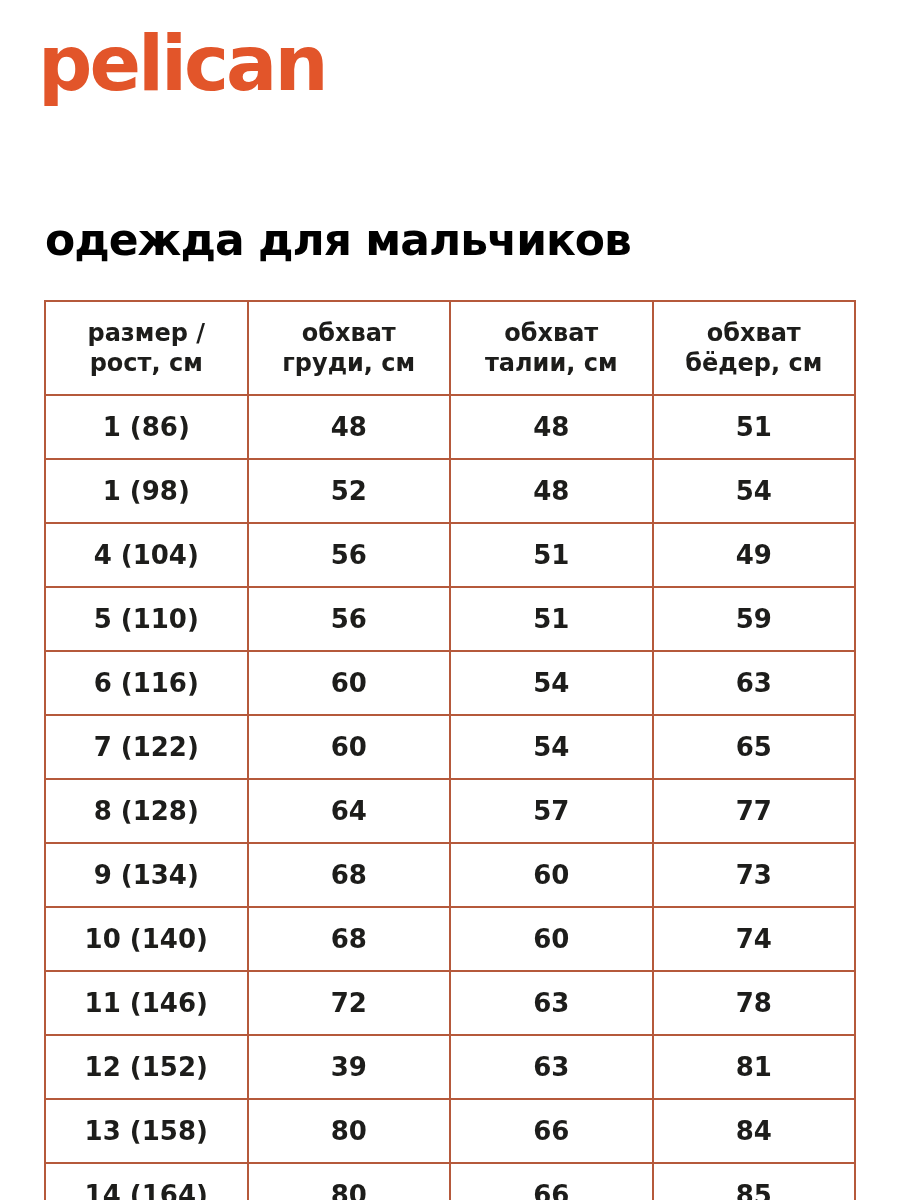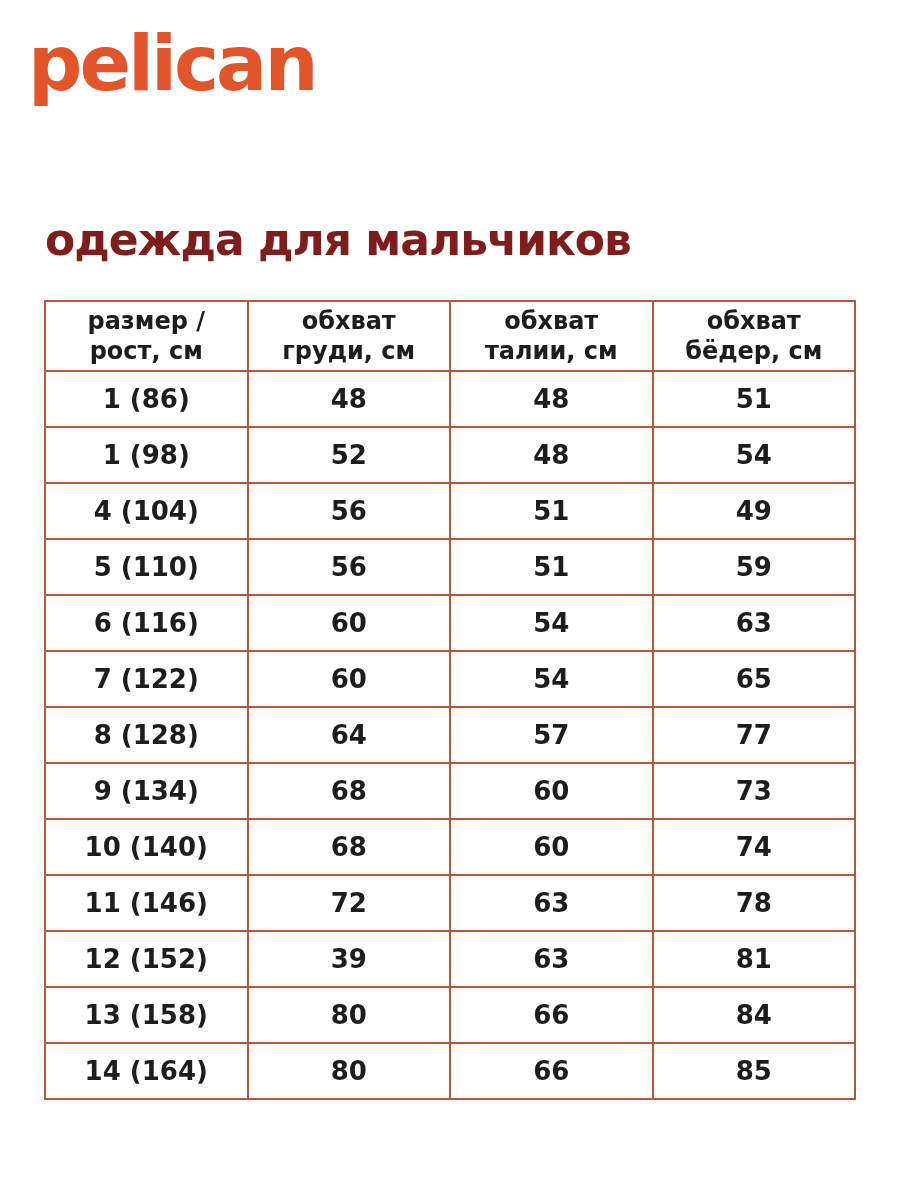--- a/index.html
+++ b/index.html
@@ -13,55 +13,55 @@
   }
   .page {
     position: relative;
     width: 900px;
     height: 1200px;
     background: #ffffff;
     overflow: hidden;
   }
   .logo {
     position: absolute;
-    left: 28px;
+    left: 38px;
     top: 26px;
     font-size: 76px;
     font-weight: bold;
     color: #e2552a;
     letter-spacing: -3px;
     line-height: 1.0;
   }
   .heading {
     position: absolute;
     left: 45px;
     top: 216px;
     font-size: 44px;
     font-weight: bold;
-    color: #7f1d1d;
+    color: #000000;
     letter-spacing: -1px;
     line-height: 1.1;
     text-align: center;
   }
   table.size-table {
     position: absolute;
     left: 44px;
     top: 300px;
     width: 812px;
     border-collapse: collapse;
     table-layout: fixed;
   }
   table.size-table th,
   table.size-table td {
     border: 2px solid #b5593b;
     text-align: center;
     vertical-align: middle;
     color: #1d1d1b;
     font-weight: bold;
-    padding: 4px;
+    padding: 16px;
   }
   table.size-table th {
     height: 64px;
     font-size: 24px;
     line-height: 1.25;
     white-space: pre-line;
   }
   table.size-table td {
     height: 56px;
     font-size: 26px;

